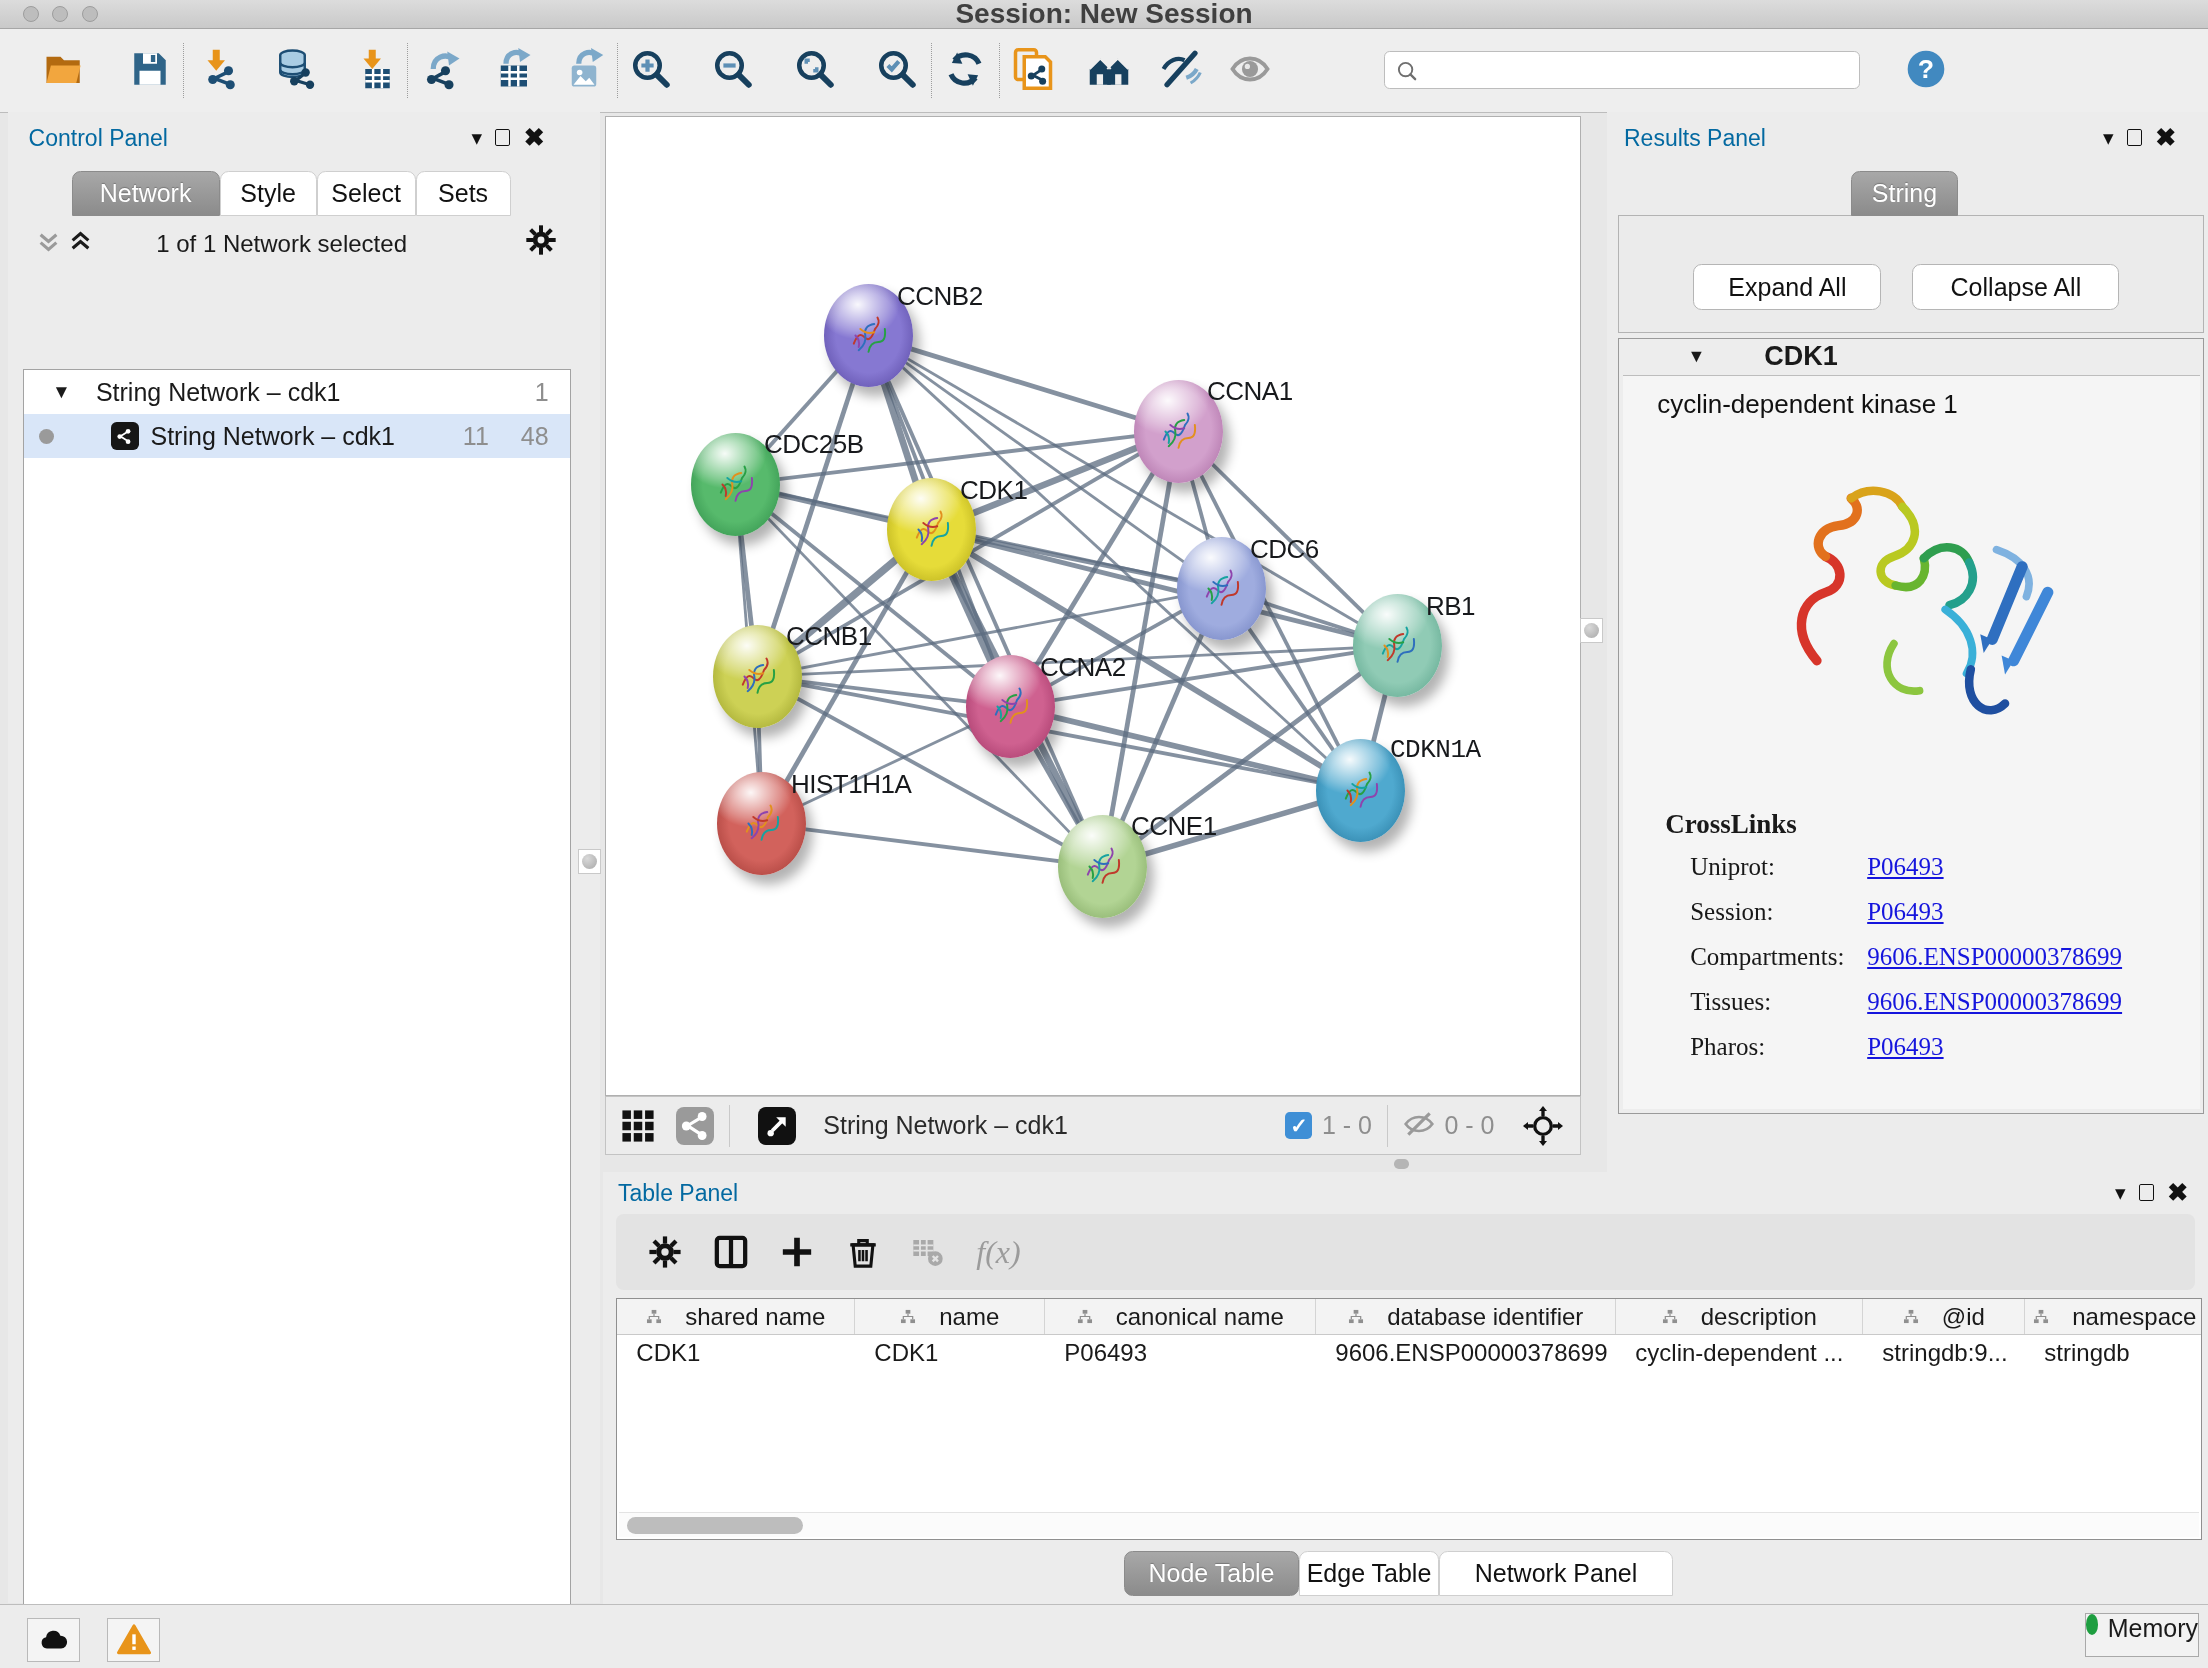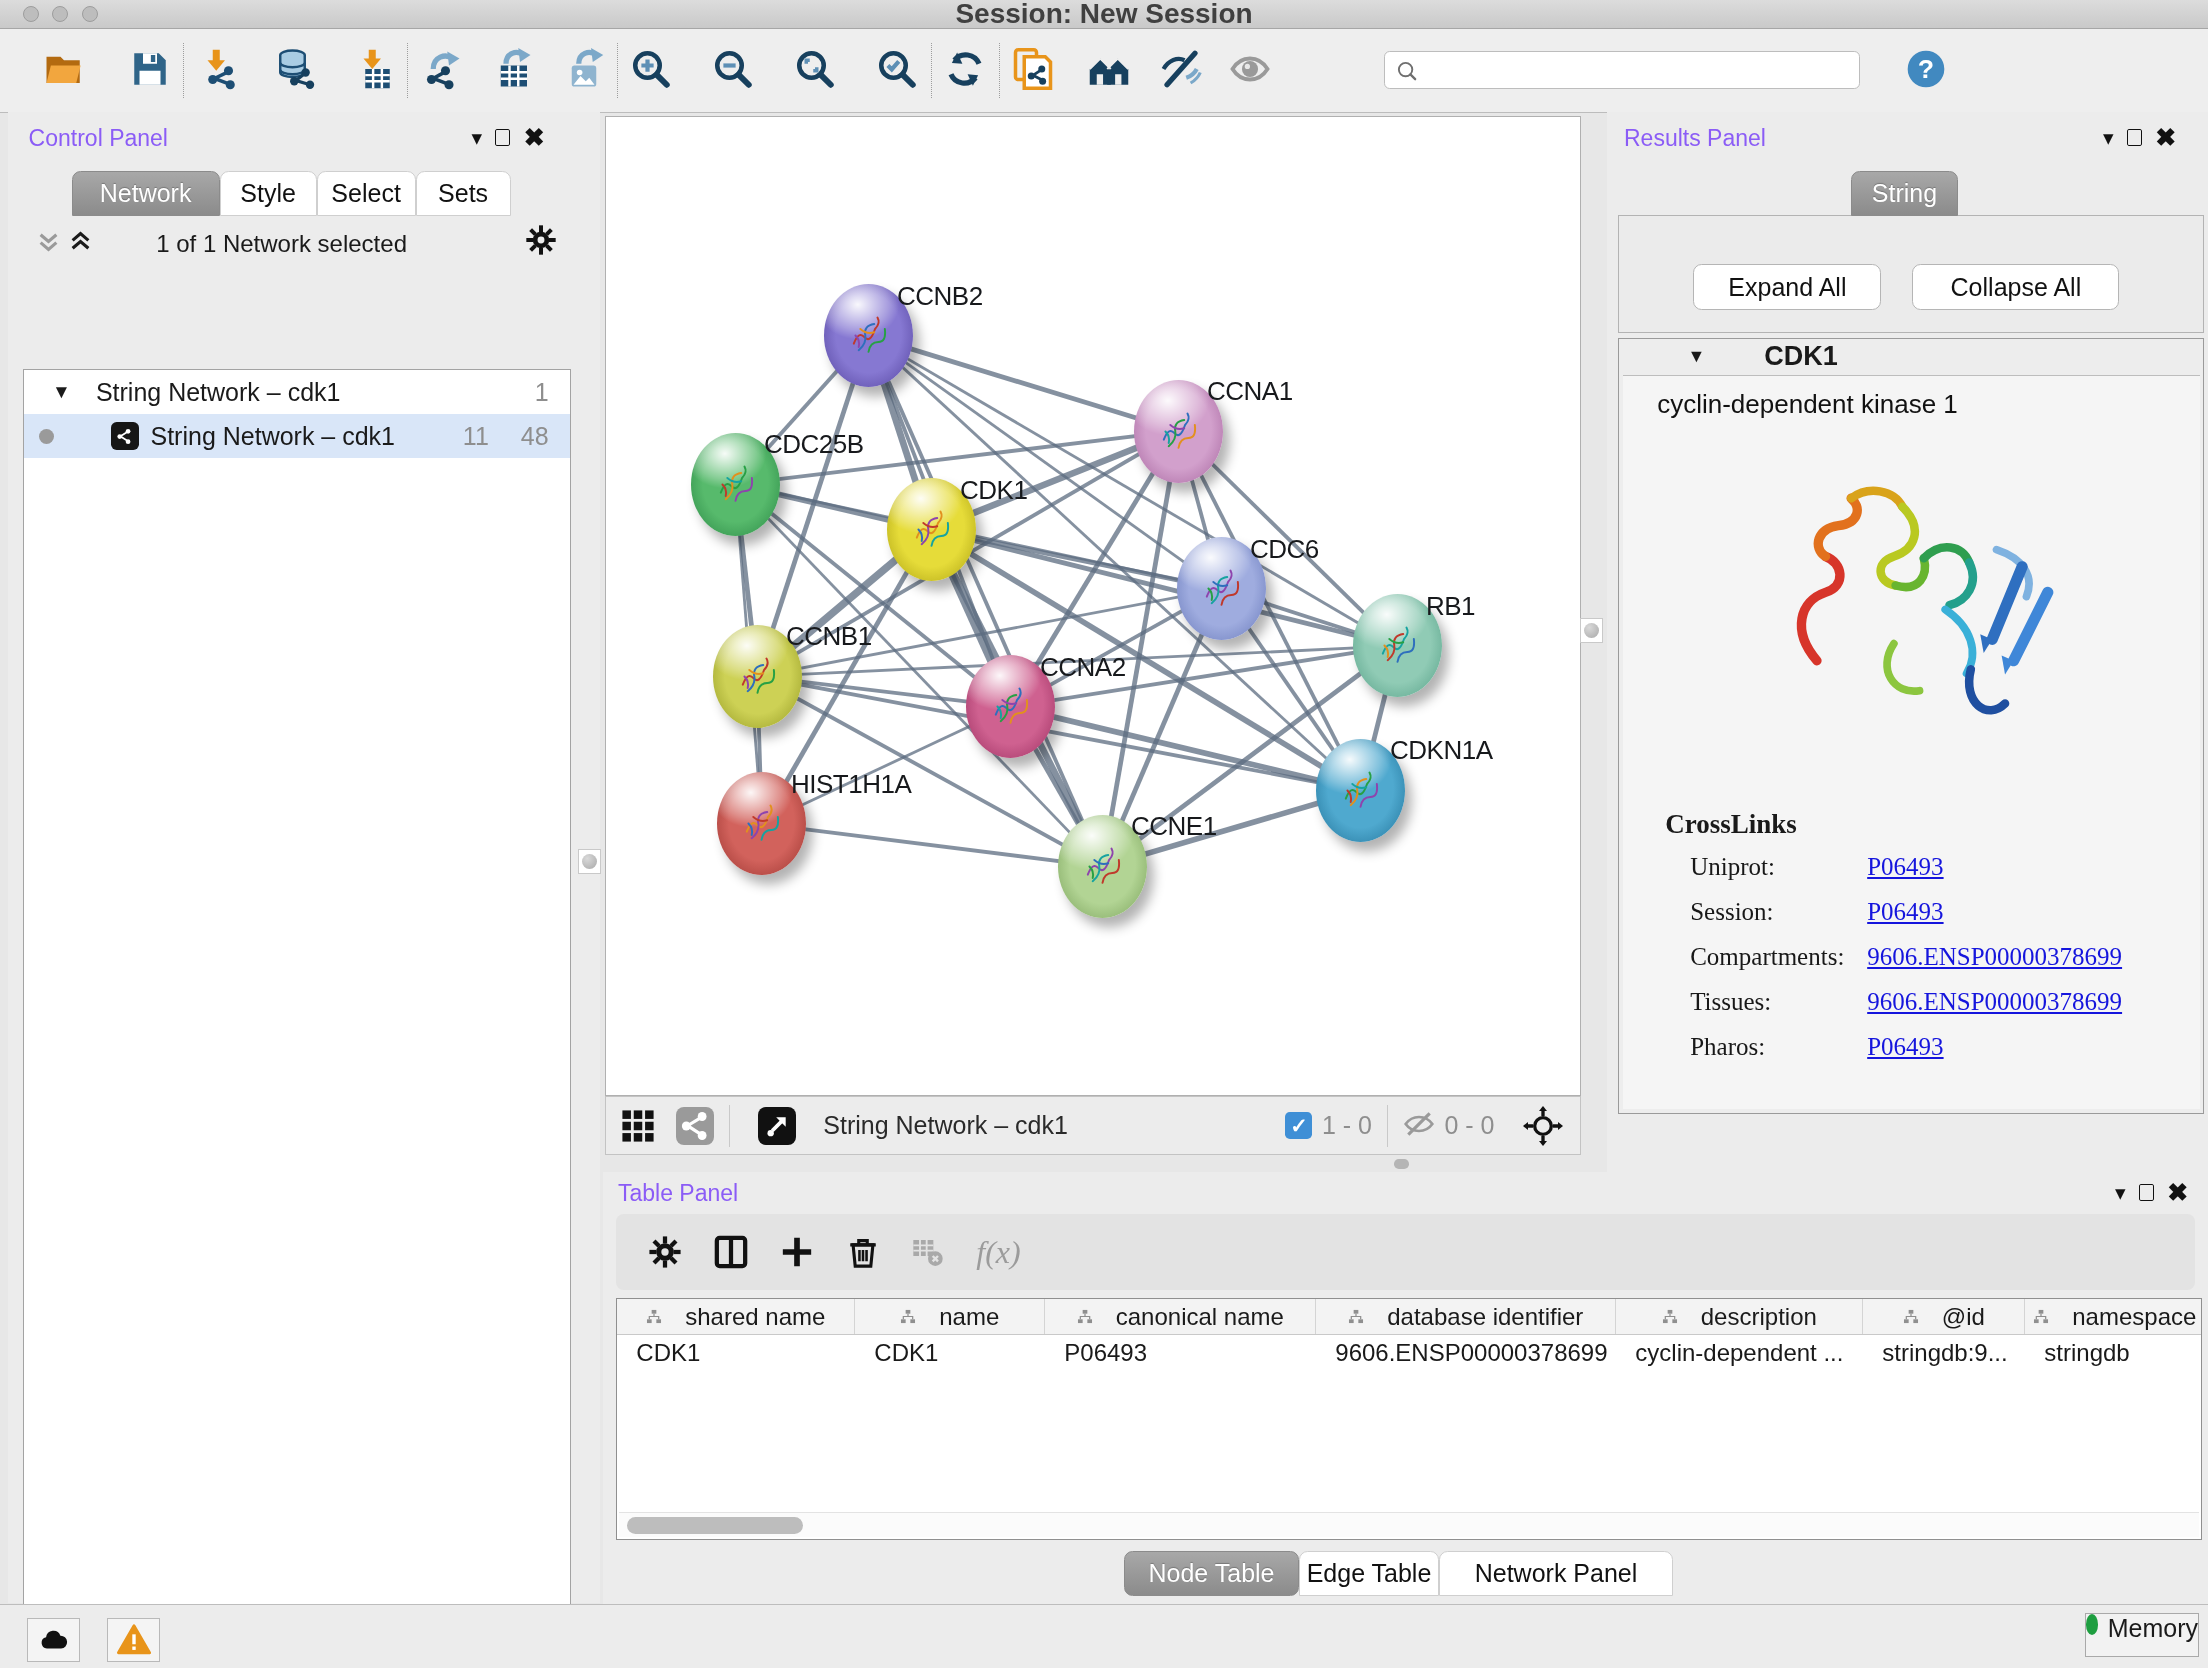--- a/index.html
+++ b/index.html
@@ -12,21 +12,21 @@
   .tl:first-child{margin-left:23px}
   .wtitle{position:absolute;left:0;right:0;text-align:center;font-size:28px;color:#404040;font-weight:bold}
   
   .toolbar{left:0;top:28.5px;width:2208px;height:84px;background:#eeeeee;border-bottom:1px solid #bcbcbc;display:flex;align-items:center}
   .tbtn{width:44px;height:44px;display:flex;align-items:center;justify-content:center;flex:0 0 auto}
   .tsep{width:1px;height:55px;border-left:1.9px dotted #9d9d9d;margin:0 11.4px;flex:0 0 auto}
   .searchwrap{position:relative;margin-left:112px;flex:0 0 auto}
   .searchwrap input{width:476px;height:38px;border:1px solid #bdbdbd;border-radius:5.7px;background:#ffffff;font-size:23px;padding-left:42px;outline:none}
   .searchwrap svg{position:absolute;left:11.4px;top:8.6px}
   
-  .panel-title{font-size:23px;color:#8b5cf6}
+  .panel-title{font-size:23px;color:#0369a1}
   .win-icons{position:absolute;display:flex;align-items:center;gap:13.3px}
   .icollapse{font-size:21px;color:#111;line-height:1}
   .ifloat{width:15px;height:17px;border:1.9px solid #111;border-radius:1.9px;display:inline-block}
   .iclose{font-size:25px;font-weight:bold;color:#111;line-height:1}
   .tab{height:45px;display:flex;align-items:center;justify-content:center;font-size:25px;border-radius:8.6px 8.6px 0 0;border:1px solid #cfcfcf;background:#ffffff;color:#111}
   .tab.sel{background:linear-gradient(#a8a8a8,#8b8b8b);color:#fff;border-color:#8b8b8b;text-shadow:0 -1px 1px rgba(0,0,0,.25)}
   
   .cpanel{left:7.6px;top:112px;width:592px;height:1491px;background:#ececec}
   .treebox{position:absolute;left:15px;top:257px;width:548px;height:1324px;background:#ffffff;border:1px solid #a3a3a3}
   .trow{height:44px;display:flex;align-items:center;font-size:25px}
@@ -475,21 +475,21 @@
       <svg viewBox="0 0 60 64" width="49" height="55">
         <g fill="none" stroke-width="2.4" stroke-linecap="round">
           <path d="M12 42 Q18 26 25 34 T38 24 Q45 17 41 10" stroke="#27a044"></path>
           <path d="M18 50 Q28 42 26 31 T37 18" stroke="#e2901e"></path>
           <path d="M30 52 Q32 40 42 40 T50 24" stroke="#8e44ad"></path>
           <path d="M20 24 Q28 31 37 28" stroke="#16a3a0"></path>
           <path d="M14 32 Q20 38 18 46" stroke="#c0392b"></path>
         </g>
       </svg>
     </div>
-    <div class="nlabel" style="left: 784px; top: 618px;">CDKN1A</div>
+    <div class="nlabel" style="left: 784px; top: 618px; font-family: Liberation Mono, monospace;">CDKN1A</div>
     <div class="node" style="left: 111px; top: 655px; background: radial-gradient(62% 45% at 38% 20%, rgba(255, 255, 255, 0.95), rgba(255, 255, 255, 0.28) 55%, rgba(255, 255, 255, 0) 75%), radial-gradient(at 50% 48%, rgb(210, 98, 92) 52%, rgb(158, 56, 51) 94%);">
       <svg viewBox="0 0 60 64" width="49" height="55">
         <g fill="none" stroke-width="2.4" stroke-linecap="round">
           <path d="M12 42 Q18 26 25 34 T38 24 Q45 17 41 10" stroke="#e2901e"></path>
           <path d="M18 50 Q28 42 26 31 T37 18" stroke="#8e44ad"></path>
           <path d="M30 52 Q32 40 42 40 T50 24" stroke="#16a3a0"></path>
           <path d="M20 24 Q28 31 37 28" stroke="#c0392b"></path>
           <path d="M14 32 Q20 38 18 46" stroke="#2e6fbd"></path>
         </g>
       </svg>

